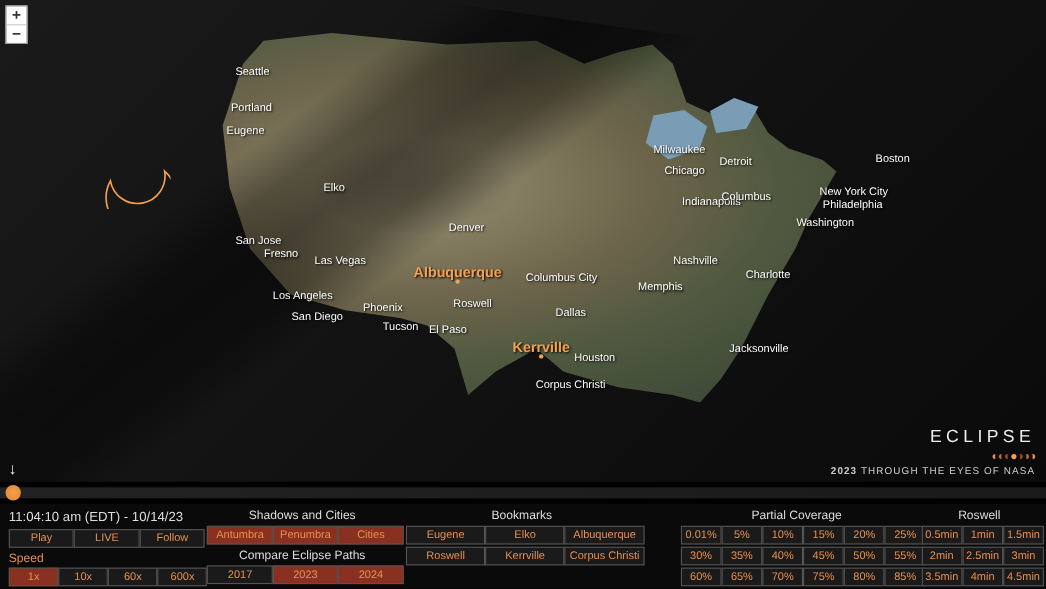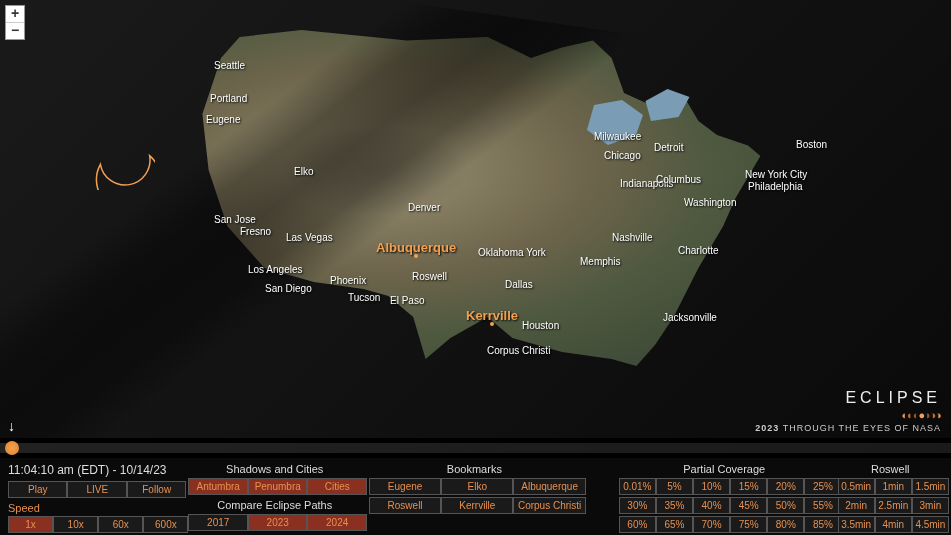--- a/index.html
+++ b/index.html
@@ -61,34 +61,34 @@
   <div class="city-label" style="left:330px;top:275px">Phoenix</div>
   <div class="city-label" style="left:348px;top:292px">Tucson</div>
   <div class="city-label" style="left:408px;top:202px">Denver</div>
   <div class="city-label highlight" style="left:376px;top:240px">Albuquerque<span class="city-dot"></span></div>
   <div class="city-label" style="left:412px;top:271px">Roswell</div>
   <div class="city-label" style="left:390px;top:295px">El Paso</div>
   <div class="city-label highlight" style="left:466px;top:308px">Kerrville<span class="city-dot"></span></div>
   <div class="city-label" style="left:505px;top:279px">Dallas</div>
   <div class="city-label" style="left:522px;top:320px">Houston</div>
   <div class="city-label" style="left:487px;top:345px">Corpus Christi</div>
-  <div class="city-label" style="left:478px;top:247px">Oklahoma York</div>
+  <div class="city-label" style="left:478px;top:247px">Columbus City</div>
   <div class="city-label" style="left:594px;top:131px">Milwaukee</div>
   <div class="city-label" style="left:604px;top:150px">Chicago</div>
   <div class="city-label" style="left:654px;top:142px">Detroit</div>
   <div class="city-label" style="left:620px;top:178px">Indianapolis</div>
   <div class="city-label" style="left:656px;top:174px">Columbus</div>
   <div class="city-label" style="left:580px;top:256px">Memphis</div>
   <div class="city-label" style="left:612px;top:232px">Nashville</div>
   <div class="city-label" style="left:678px;top:245px">Charlotte</div>
   <div class="city-label" style="left:663px;top:312px">Jacksonville</div>
   <div class="city-label" style="left:796px;top:139px">Boston</div>
   <div class="city-label" style="left:745px;top:169px">New York City</div>
   <div class="city-label" style="left:748px;top:181px">Philadelphia</div>
-  <div class="city-label" style="left:684px;top:197px">Washington</div>
+  <div class="city-label" style="left:724px;top:197px">Washington</div>
 
   <div class="zoom-controls">
     <div class="zoom-btn">+</div>
     <div class="zoom-btn">−</div>
   </div>
 
   <div class="moon-icon">
     <svg viewBox="0 0 60 60">
         <path d="M30 5 A25 25 0 1 1 30 55 A32 32 0 1 0 30 5 Z" fill="none" stroke="#f5a050" stroke-width="1.5" transform="rotate(80 30 30)"></path>
       </svg>

